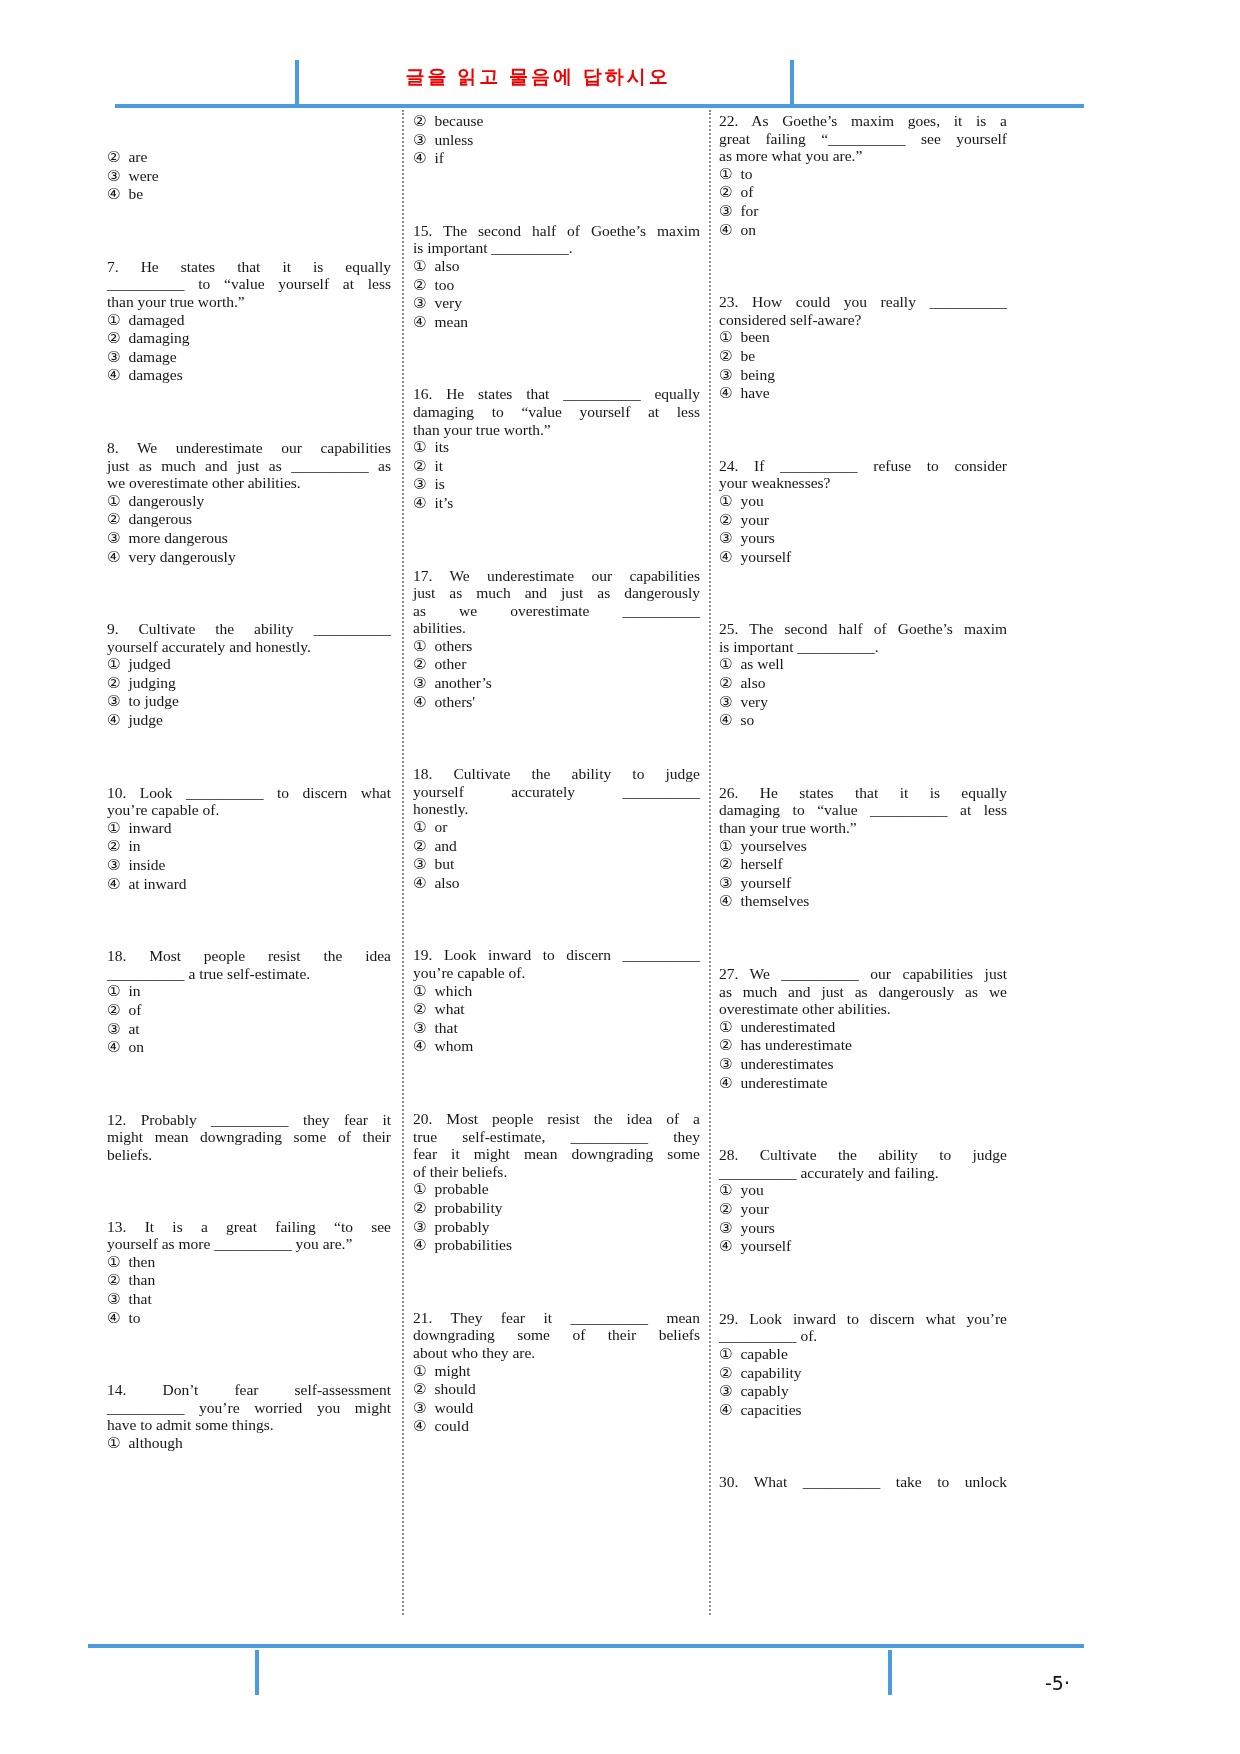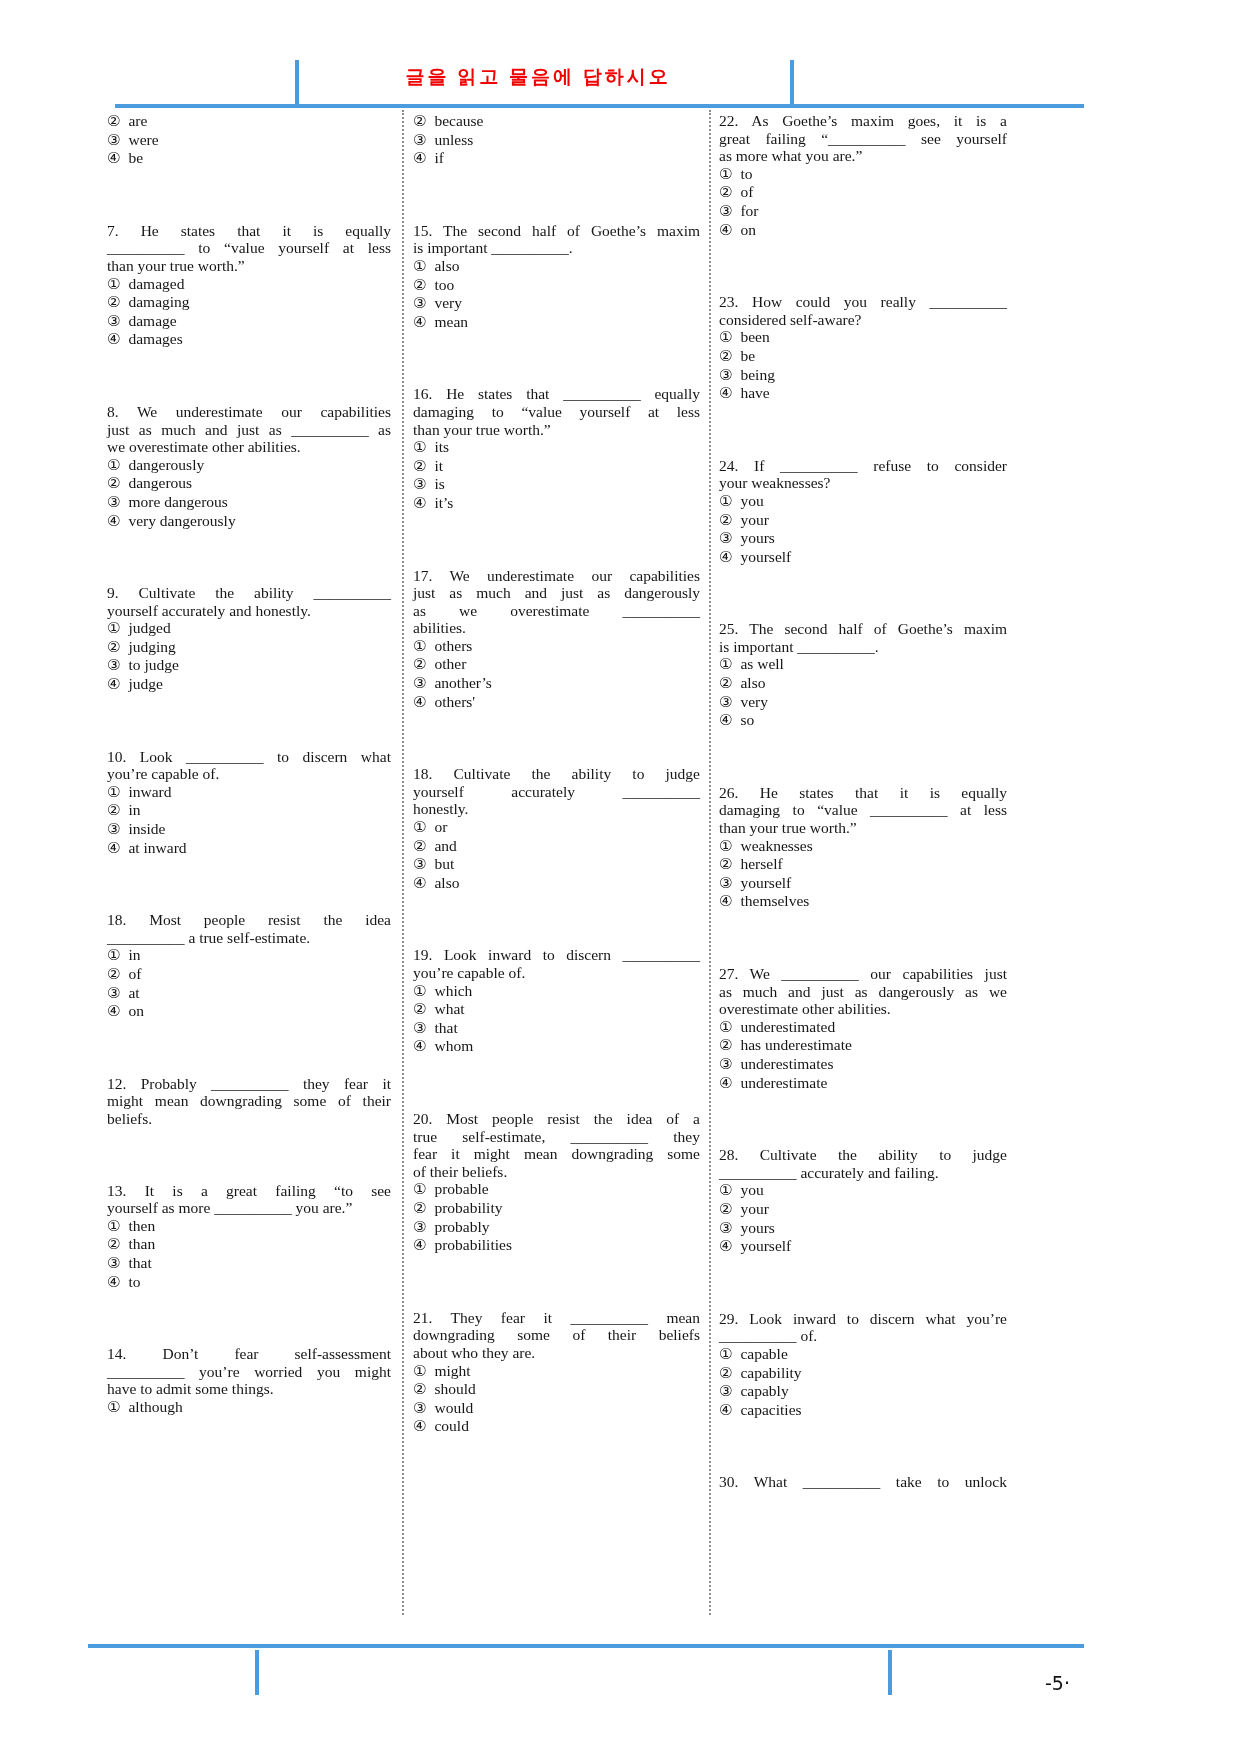--- a/index.html
+++ b/index.html
@@ -25,21 +25,21 @@
     position:absolute;left:298px;top:64px;width:480px;
     text-align:center;color:#f10000;font-weight:bold;
     font-size:19px;letter-spacing:3px;
   }
   
   .vsep{position:absolute;top:110px;height:1505px;width:0;border-left:2px dotted #8d8d8d;}
   .vsep-1{left:402px;}
   .vsep-2{left:709px;}
   
   .column{position:absolute;top:112px;}
-  .col-0{left:107px;width:284px;}
+  .col-0{left:107px;width:284px;margin-top:36px;}
   .col-1{left:413px;width:287px;}
   .col-2{left:719px;width:288px;}
   
   .block{margin-bottom:54px;font-size:15.5px;line-height:17.6px;}
   .qline{text-align:justify;}
   .qline.stretch{text-align-last:justify;}
   .opt-row{white-space:nowrap;}
   .opt-marker{
     display:inline-block;margin-right:8px;
     font-family:"DejaVu Sans","DejaVu Serif",serif;
@@ -317,21 +317,21 @@
           <div class="opt-row"><span class="opt-marker">④</span><span class="opt-text">so</span></div>
         </div>
   </div>
       <div class="block">
     <div class="qlines">
           <div class="qline stretch">26. He states that it is equally</div>
           <div class="qline stretch">damaging to “value __________ at less</div>
           <div class="qline">than your true worth.”</div>
         </div>
     <div class="opts">
-          <div class="opt-row"><span class="opt-marker">①</span><span class="opt-text">weaknesses</span></div>
+          <div class="opt-row"><span class="opt-marker">①</span><span class="opt-text">yourselves</span></div>
           <div class="opt-row"><span class="opt-marker">②</span><span class="opt-text">herself</span></div>
           <div class="opt-row"><span class="opt-marker">③</span><span class="opt-text">yourself</span></div>
           <div class="opt-row"><span class="opt-marker">④</span><span class="opt-text">themselves</span></div>
         </div>
   </div>
       <div class="block">
     <div class="qlines">
           <div class="qline stretch">27. We __________ our capabilities just</div>
           <div class="qline stretch">as much and just as dangerously as we</div>
           <div class="qline">overestimate other abilities.</div>

